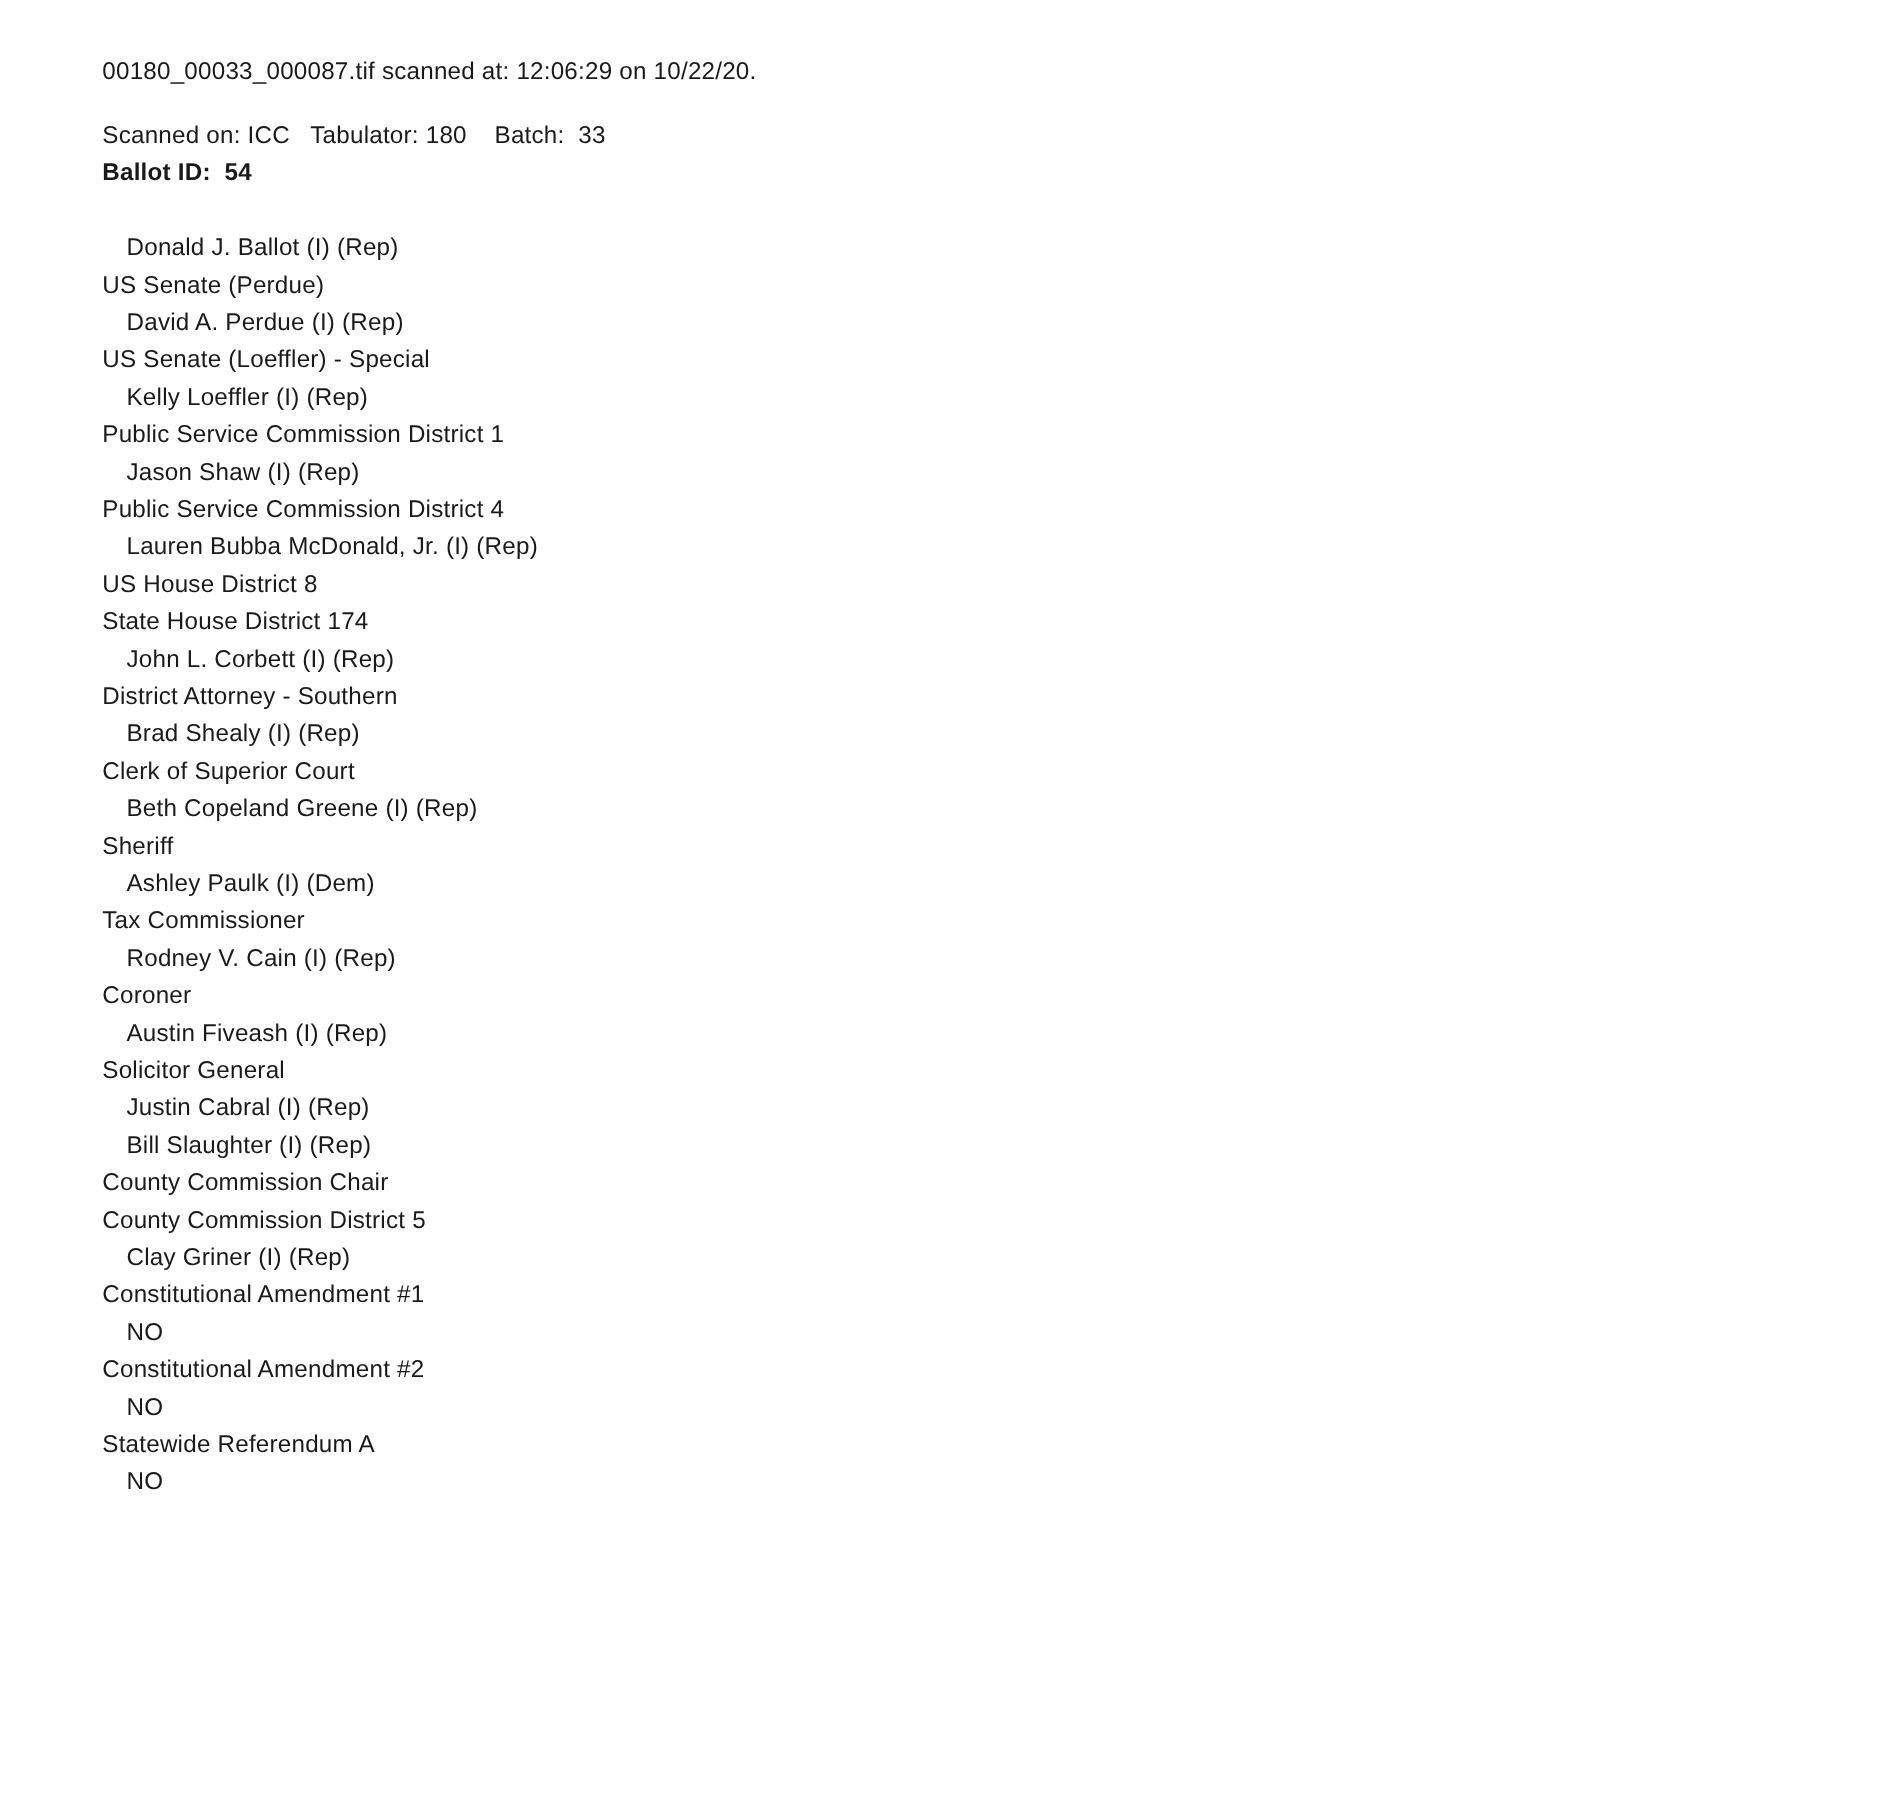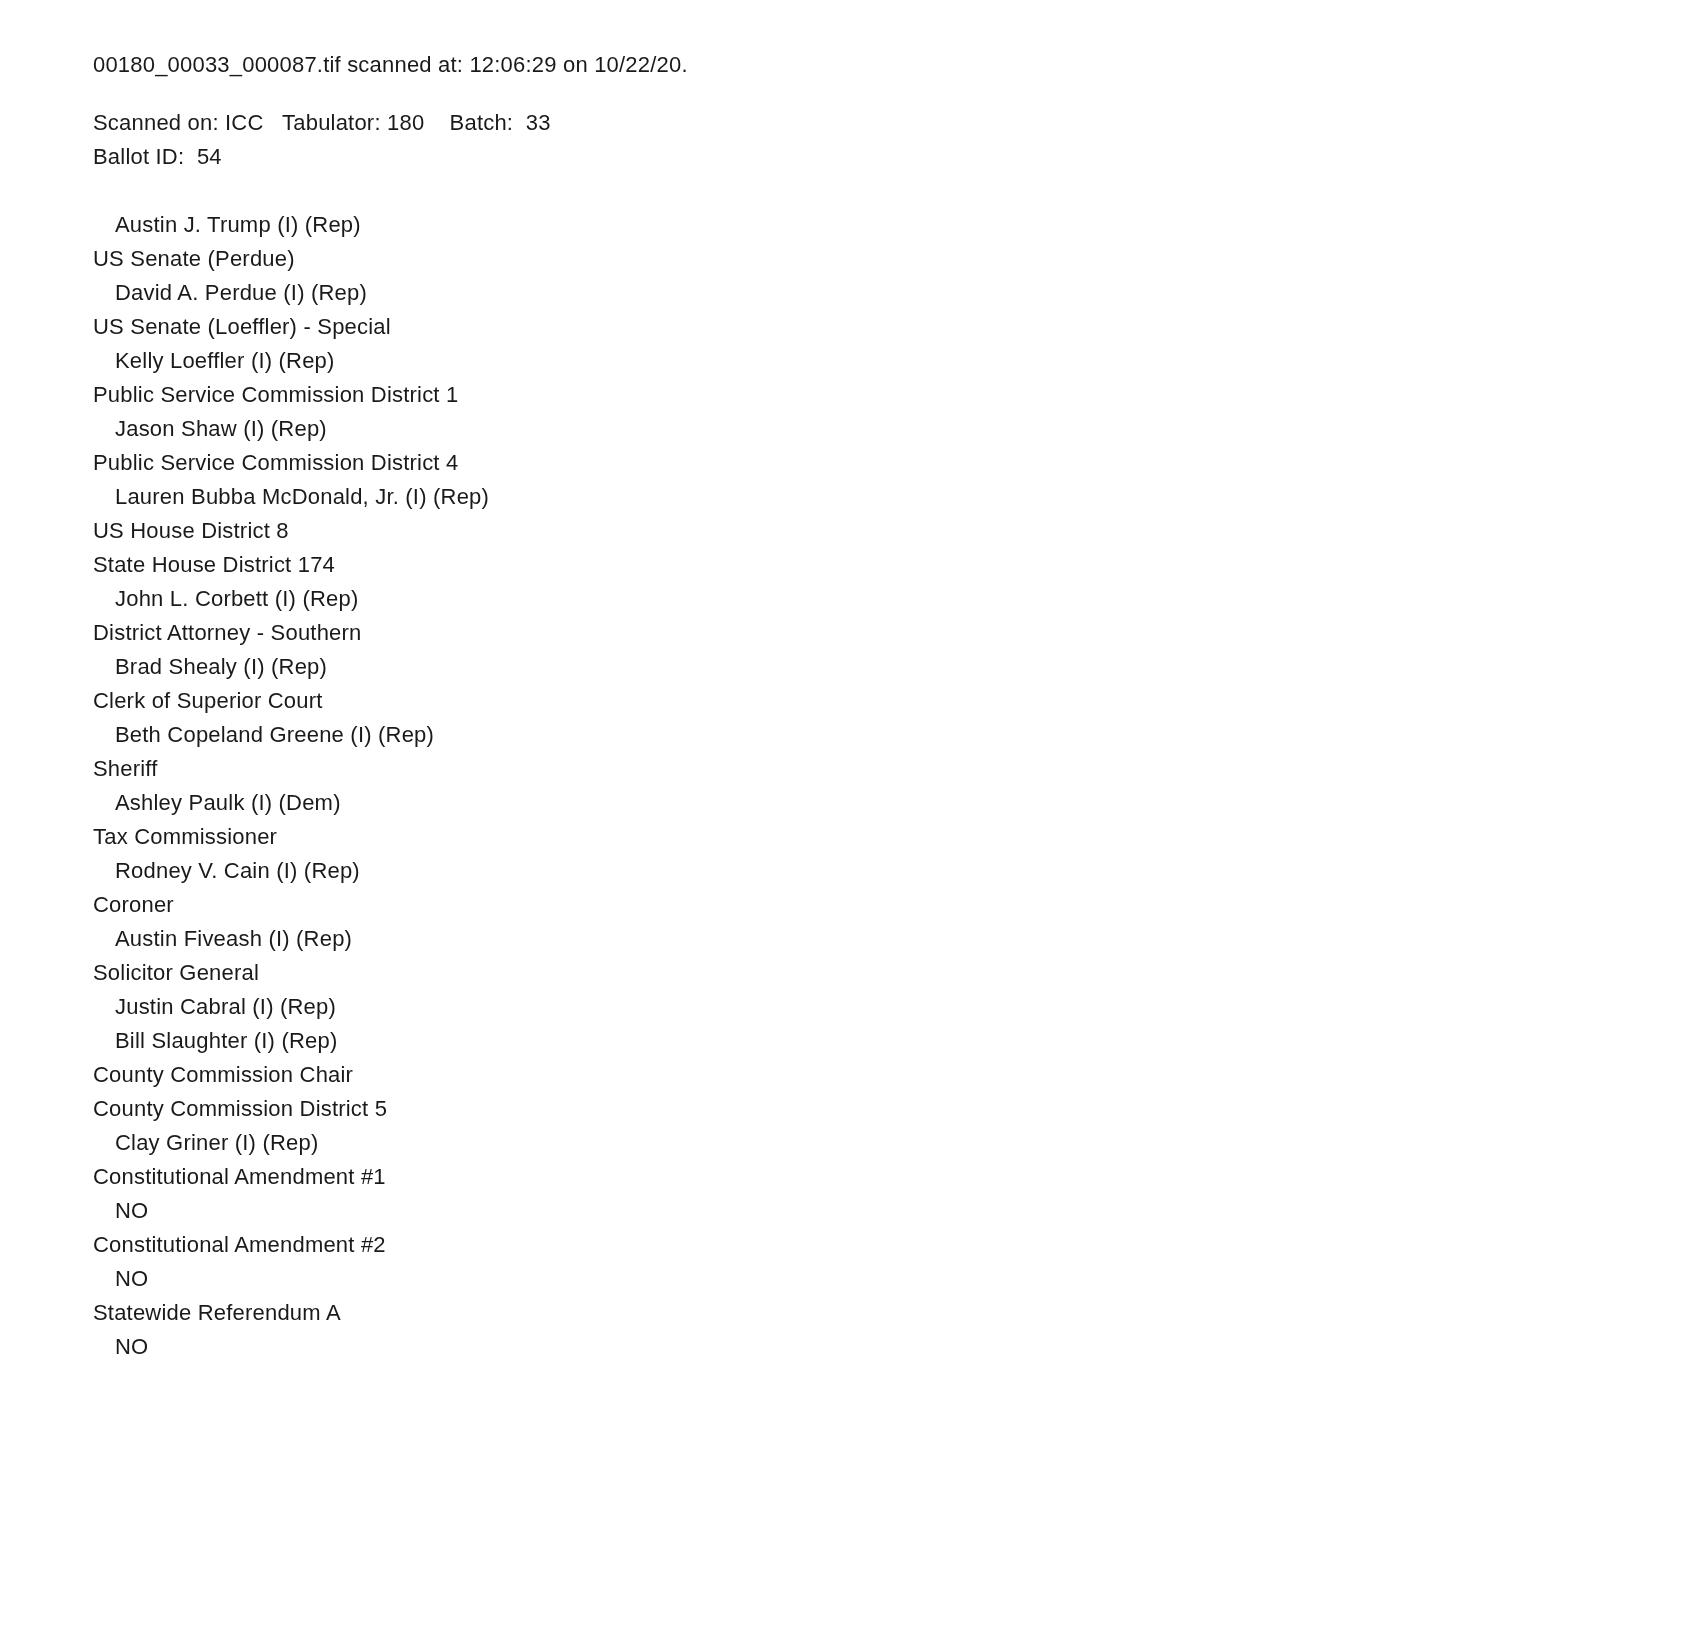--- a/index.html
+++ b/index.html
@@ -26,20 +26,21 @@
   }
   .file-line {
     margin-bottom: 24px;
   }
   .scan-meta-line {
     white-space: pre;
   }
   .ballot-id-line {
     white-space: pre;
     margin-bottom: 28px;
+    font-weight: bold;
   }
   .meta-block {
     margin-bottom: 34px;
   }
   .contest-list {
     margin-top: 34px;
   }
   .contest-name {
     white-space: pre;
   }
@@ -54,21 +55,21 @@
 <div class="page">
 
   <div class="doc-text file-line">00180_00033_000087.tif scanned at: 12:06:29 on 10/22/20.</div>
 
   <div class="meta-block">
     <div class="doc-text scan-meta-line">Scanned on: ICC   Tabulator: 180    Batch:  33</div>
     <div class="doc-text ballot-id-line">Ballot ID:  54</div>
   </div>
 
   <div class="contest-list" id="contest-list">
-      <div class="doc-text selection-name">Austin J. Trump (I) (Rep)</div>
+      <div class="doc-text selection-name">Donald J. Ballot (I) (Rep)</div>
       <div class="doc-text contest-name">US Senate (Perdue)</div>
       <div class="doc-text selection-name">David A. Perdue (I) (Rep)</div>
       <div class="doc-text contest-name">US Senate (Loeffler) - Special</div>
       <div class="doc-text selection-name">Kelly Loeffler (I) (Rep)</div>
       <div class="doc-text contest-name">Public Service Commission District 1</div>
       <div class="doc-text selection-name">Jason Shaw (I) (Rep)</div>
       <div class="doc-text contest-name">Public Service Commission District 4</div>
       <div class="doc-text selection-name">Lauren Bubba McDonald, Jr. (I) (Rep)</div>
       <div class="doc-text contest-name">US House District 8</div>
       <div class="doc-text contest-name">State House District 174</div>

